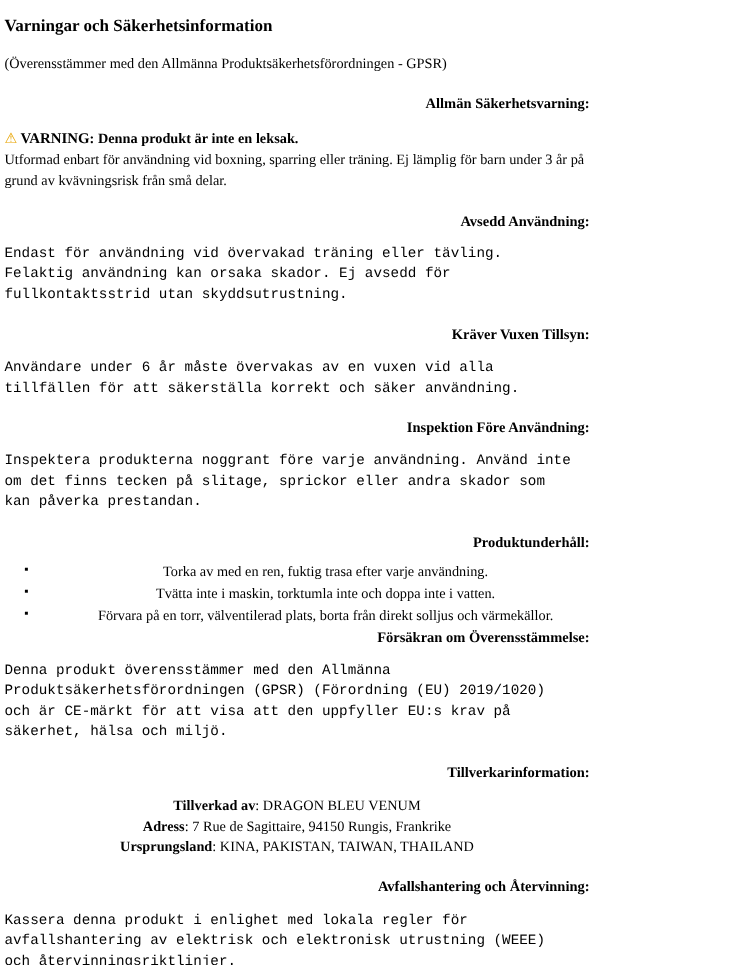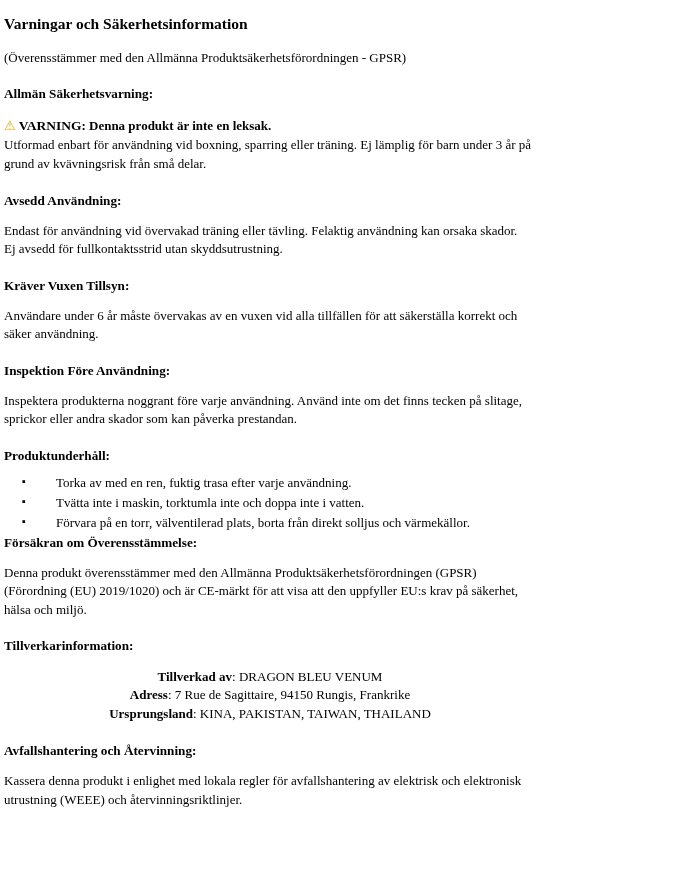--- a/index.html
+++ b/index.html
@@ -29,25 +29,27 @@
   .subtitle {
     font-size: 13px;
     margin: 16px 0 0 0;
     line-height: 1.3;
   }
   h2.section {
     font-size: 13.2px;
     font-weight: bold;
     margin: 18px 0 0 0;
     line-height: 1.3;
+    text-align: right;
   }
   p.body {
     font-size: 13px;
     margin: 13px 11px 0 0;
     line-height: 1.42;
+    font-family: Liberation Mono, monospace;
   }
   .warning-line {
     font-size: 13px;
     margin: 14px 0 0 0;
     line-height: 1.45;
   }
   .warn-icon {
     display: inline-block;
     color: #e8a400;
     font-size: 13px;
@@ -63,20 +65,21 @@
     margin: 10px 0 0 0;
     padding: 0 0 0 0;
     list-style: none;
   }
   ul.bullets li {
     font-size: 13px;
     line-height: 1.38;
     margin: 0 0 2px 0;
     padding-left: 52px;
     position: relative;
+    text-align: center;
   }
   ul.bullets li:before {
     content: "\25AA";
     position: absolute;
     left: 18px;
     top: 0;
     font-size: 11px;
   }
   .manufacturer-block {
     font-size: 13px;

